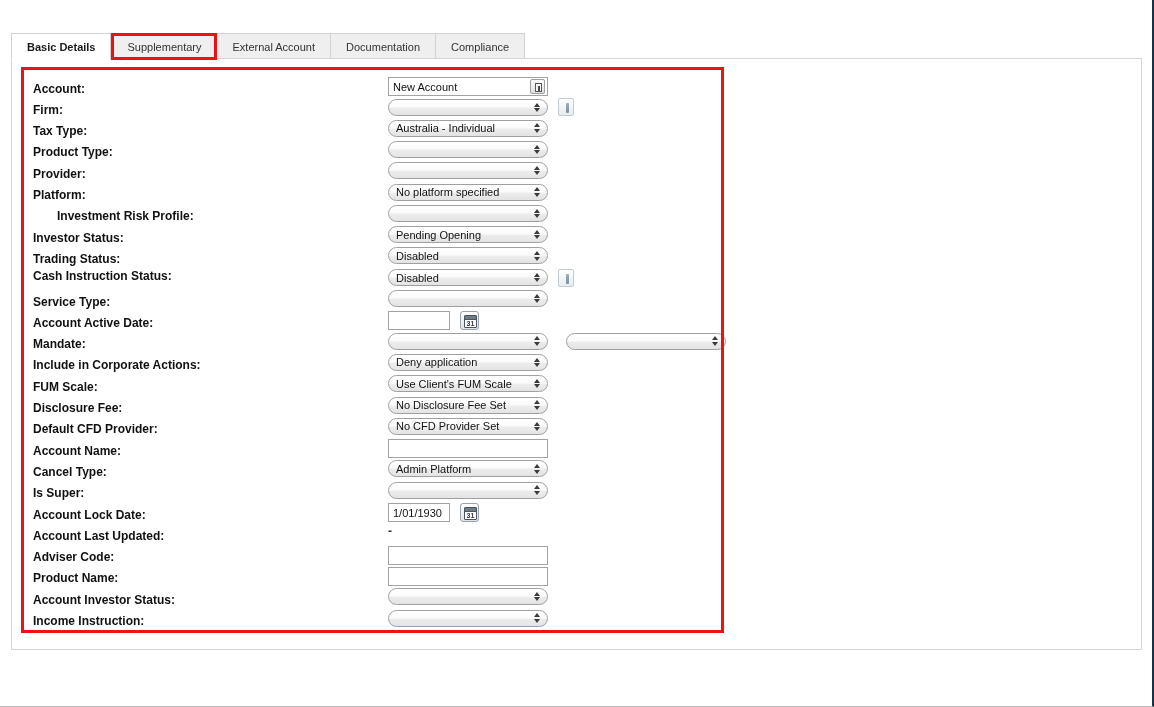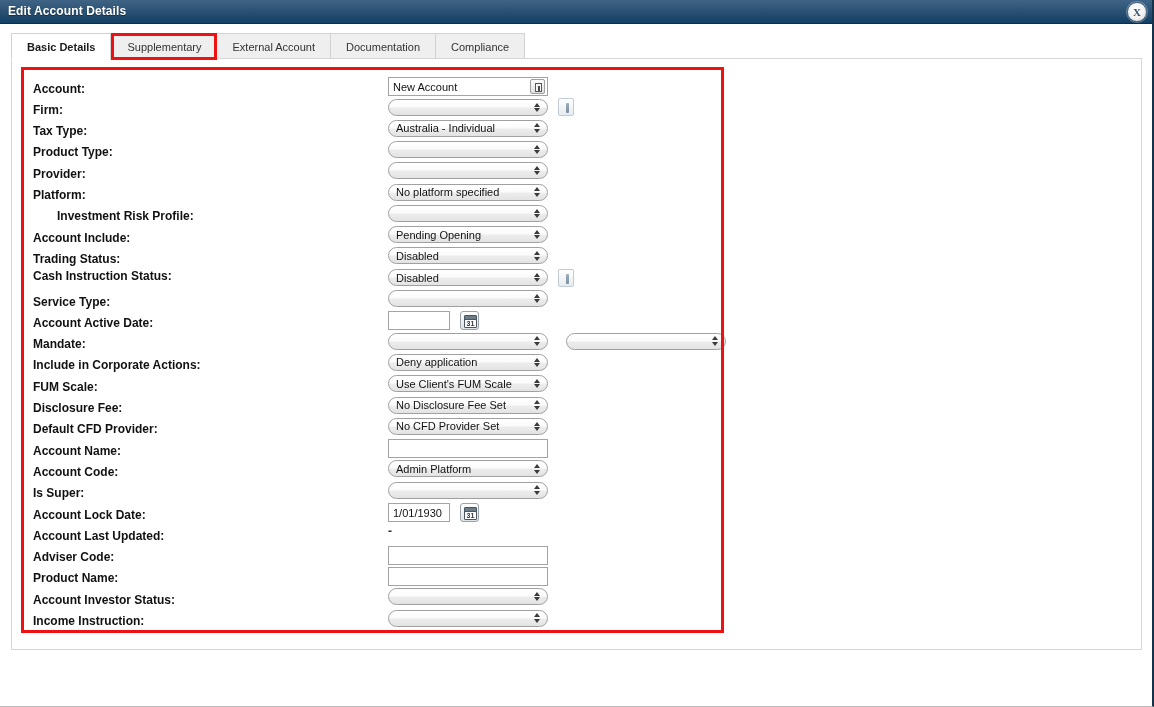--- a/index.html
+++ b/index.html
@@ -244,26 +244,20 @@
   .hr-bottom {
     position: absolute; left: 0; bottom: 0; width: 1154px;
     border-bottom: 1px solid #c0c0c0;
   }
 </style>
 </head>
 <body>
 
 <div class="window">
 
-  <div class="titlebar">
-    <div class="titlebar-text">Edit Account Details</div>
-    <div class="close-btn">
-      <span>X</span>
-    </div>
-  </div>
 
   <div class="tabstrip">
     <div class="tabs" id="tabs">
         <div class="tab active">Basic Details</div>
         <div class="tab flagged">Supplementary</div>
         <div class="tab">External Account</div>
         <div class="tab">Documentation</div>
         <div class="tab">Compliance</div>
       </div>
   </div>
@@ -351,21 +345,21 @@
       <div class="fld" style="left: 388px; top: 204.8px; display: flex; align-items: center; gap: 10px;">
         <span class="sel">
           <span></span>
           <span class="arrows">
             <i class="up"></i>
             <i class="dn"></i>
           </span>
         </span>
       </div>
       <div class="row" style="top: 227.1px;">
-        <span class="lbl">Account Include:</span>
+        <span class="lbl">Investor Status:</span>
       </div>
       <div class="fld" style="left: 388px; top: 226.1px; display: flex; align-items: center; gap: 10px;">
         <span class="sel">
           <span>Pending Opening</span>
           <span class="arrows">
             <i class="up"></i>
             <i class="dn"></i>
           </span>
         </span>
       </div>
@@ -490,21 +484,21 @@
       </div>
       <div class="row" style="top: 440.1px;">
         <span class="lbl">Account Name:</span>
       </div>
       <div class="fld" style="left: 388px; top: 439.1px; display: flex; align-items: center; gap: 10px;">
         <span class="txt">
           <span></span>
         </span>
       </div>
       <div class="row" style="top: 461.4px;">
-        <span class="lbl">Account Code:</span>
+        <span class="lbl">Cancel Type:</span>
       </div>
       <div class="fld" style="left: 388px; top: 460.4px; display: flex; align-items: flex-end; gap: 10px;">
         <span class="sel">
           <span>Admin Platform</span>
           <span class="arrows">
             <i class="up"></i>
             <i class="dn"></i>
           </span>
         </span>
       </div>

